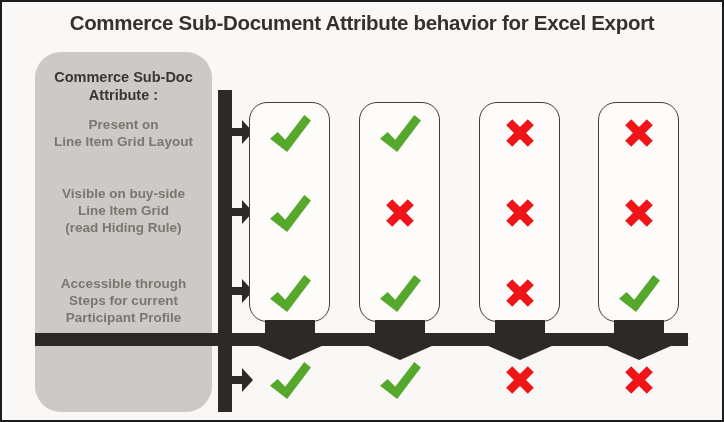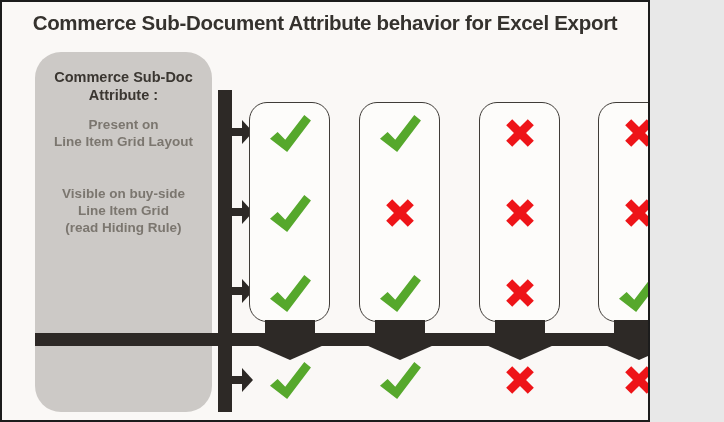--- a/index.html
+++ b/index.html
@@ -1,18 +1,18 @@
 <!DOCTYPE html>
 <html style="--bg: #faf8f6; --title-text: #35322e; --panel: #ccc9c6; --header-text: #3a3631; --panel-text: #7b766f; --dark: #2d2926; --green: #56a82c; --red: #ee1418; --col-border: #403c38; --col-fill: #fdfcfa;"><head>
 <meta charset="utf-8">
 <style>
   html,body{margin:0;padding:0;background:#e8e8e8;}
   *{box-sizing:border-box;}
   .canvas{
-    position:relative;width:650px;height:422px;overflow:hidden;
+    position:relative;width:724px;height:422px;overflow:hidden;
     background:var(--bg,#faf8f6);
     border:2px solid #1c1c1c;
     font-family:"Liberation Sans","DejaVu Sans",sans-serif;
   }
   .title{
     position:absolute;top:9px;left:0;right:0;margin:0;
     text-align:center;font-size:20.5px;font-weight:bold;
     letter-spacing:-0.3px;color:var(--title-text,#35322e);
   }
   .panel{
@@ -58,20 +58,23 @@
   <h1 class="title">Commerce Sub-Document Attribute behavior for Excel Export</h1>
 
   <div class="panel">
     <div class="panel-header">Commerce Sub-Doc
 Attribute :</div>
     <div class="row-label" style="top:81px">Present on
 Line Item Grid Layout</div>
     <div class="row-label" style="top:158px">Visible on buy-side
 Line Item Grid
 (read Hiding Rule)</div>
+    <div class="row-label" style="top:248px">Accessible through
+Steps for current
+Participant Profile</div>
   </div>
 
   <div class="vbar"></div>
   <div class="hbar"></div>
 
   <div id="rowArrows">
       <svg class="rarrow" style="top:117px" width="22" height="26" viewBox="0 0 22 26">
         <g fill="var(--dark)">
           <rect x="0" y="9" width="13" height="8"></rect>
           <polygon points="11,1 22,13 11,25"></polygon>

